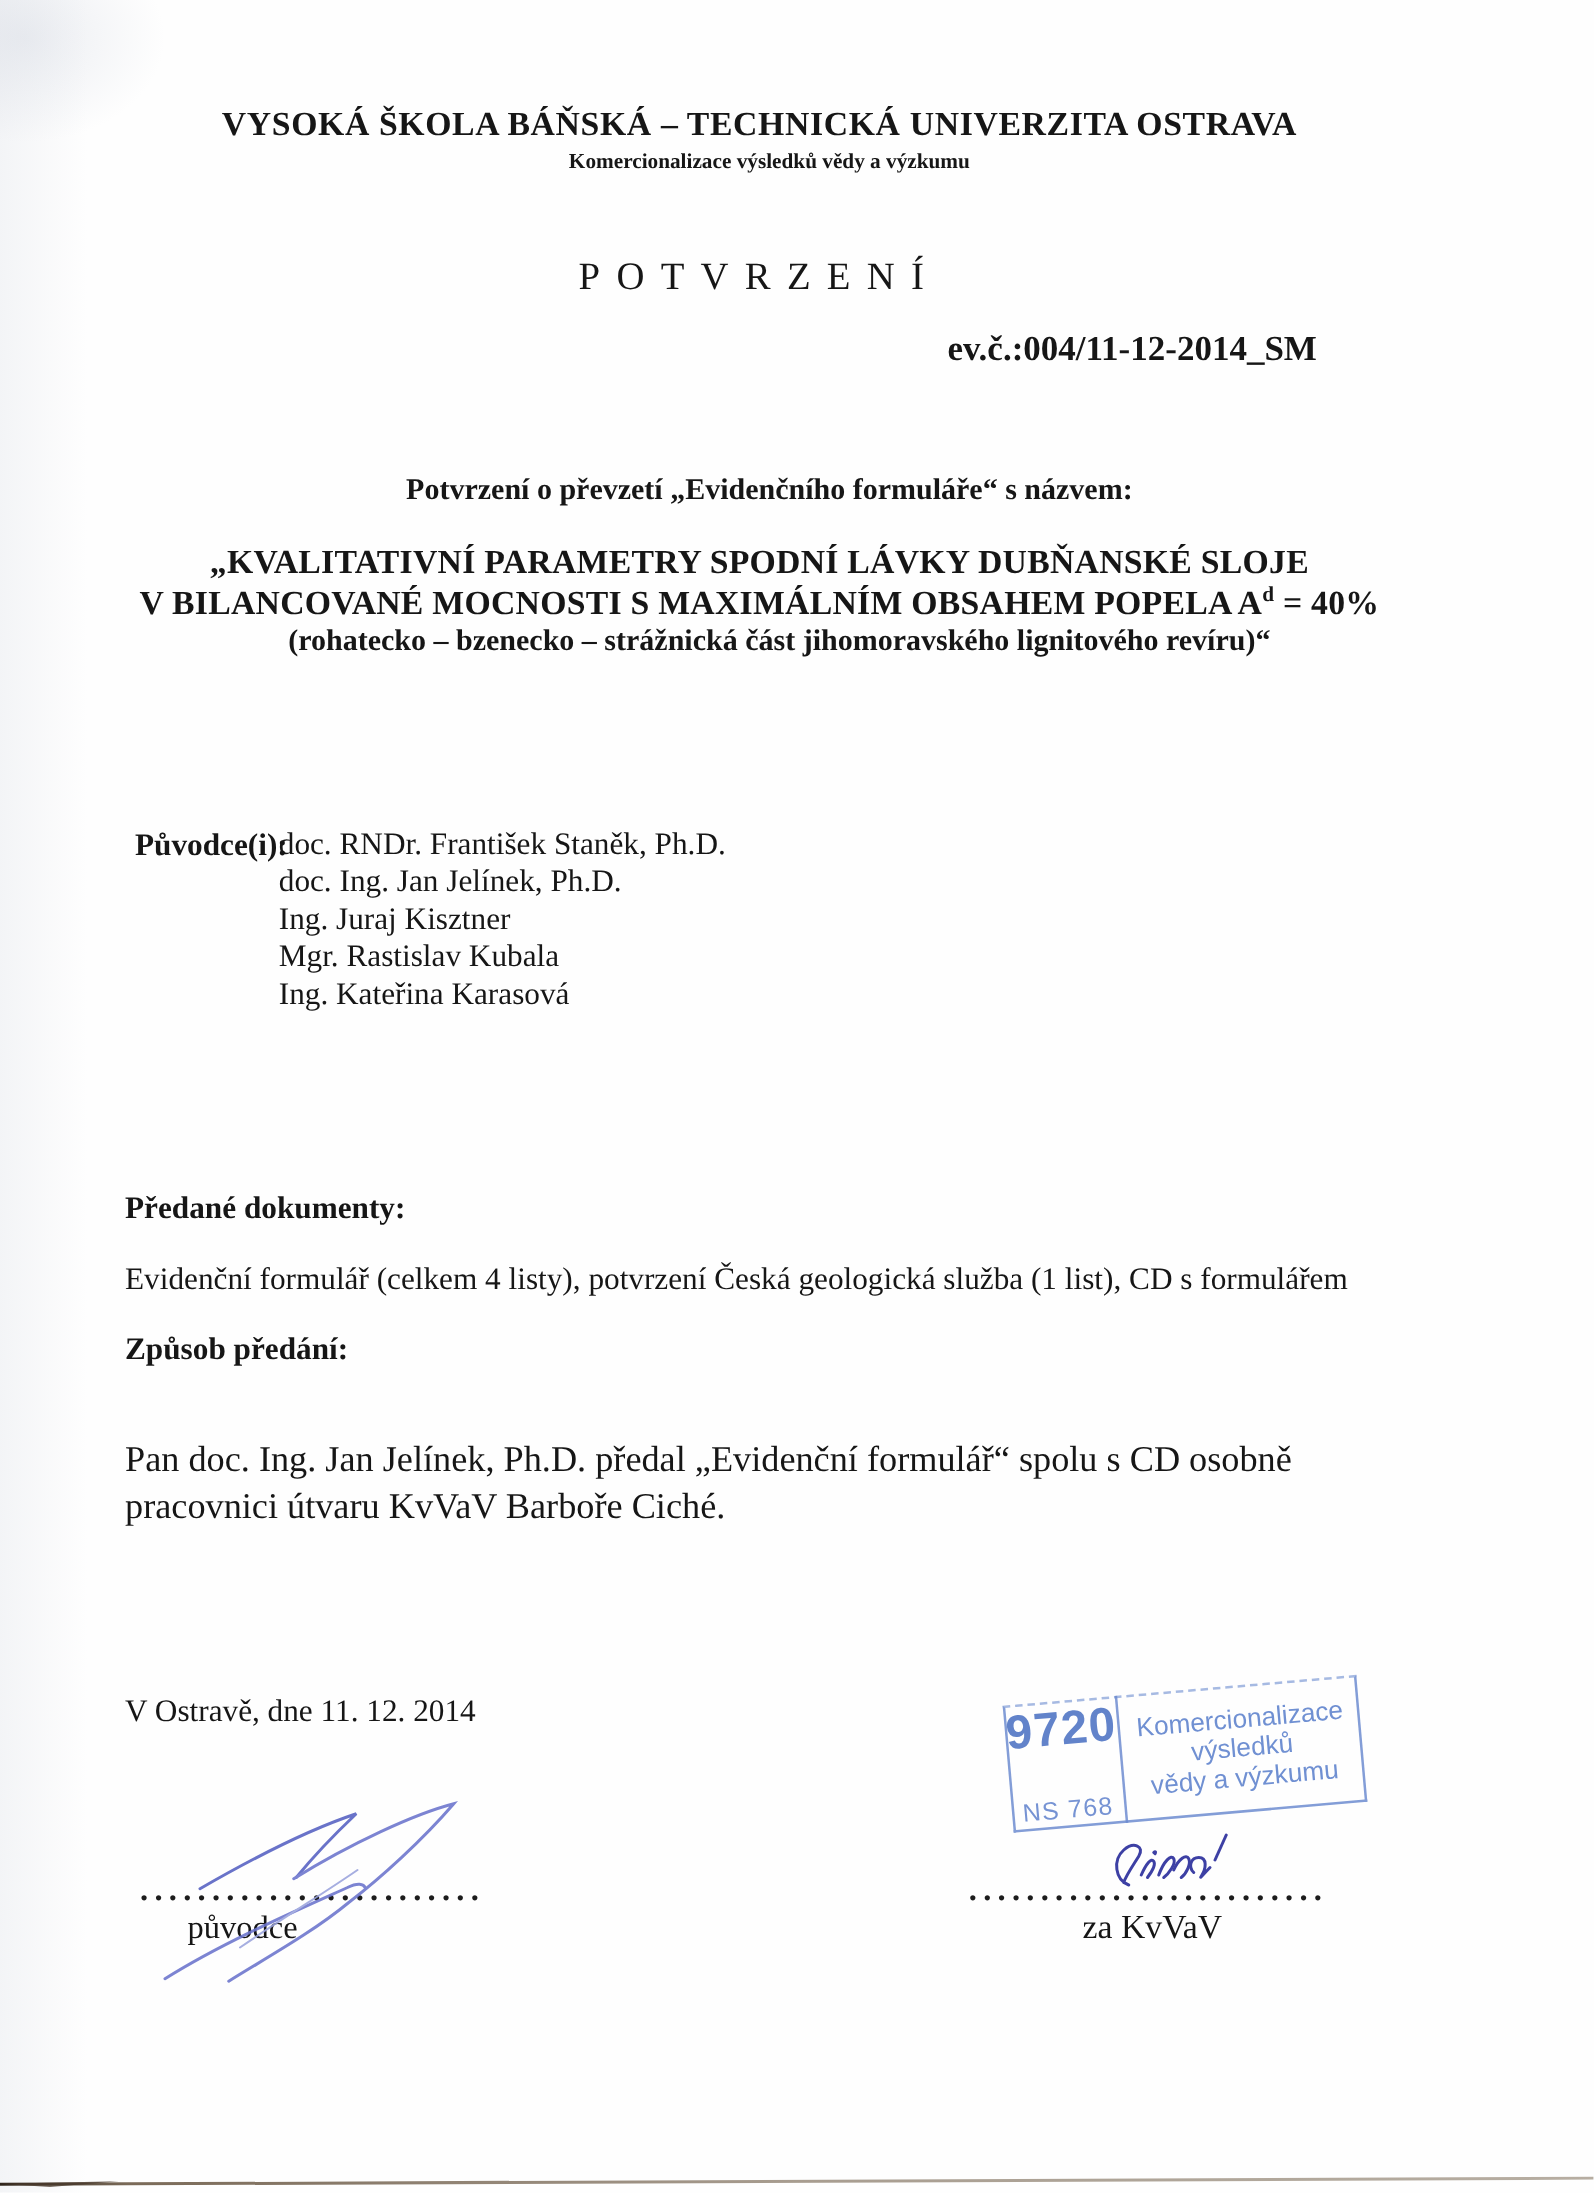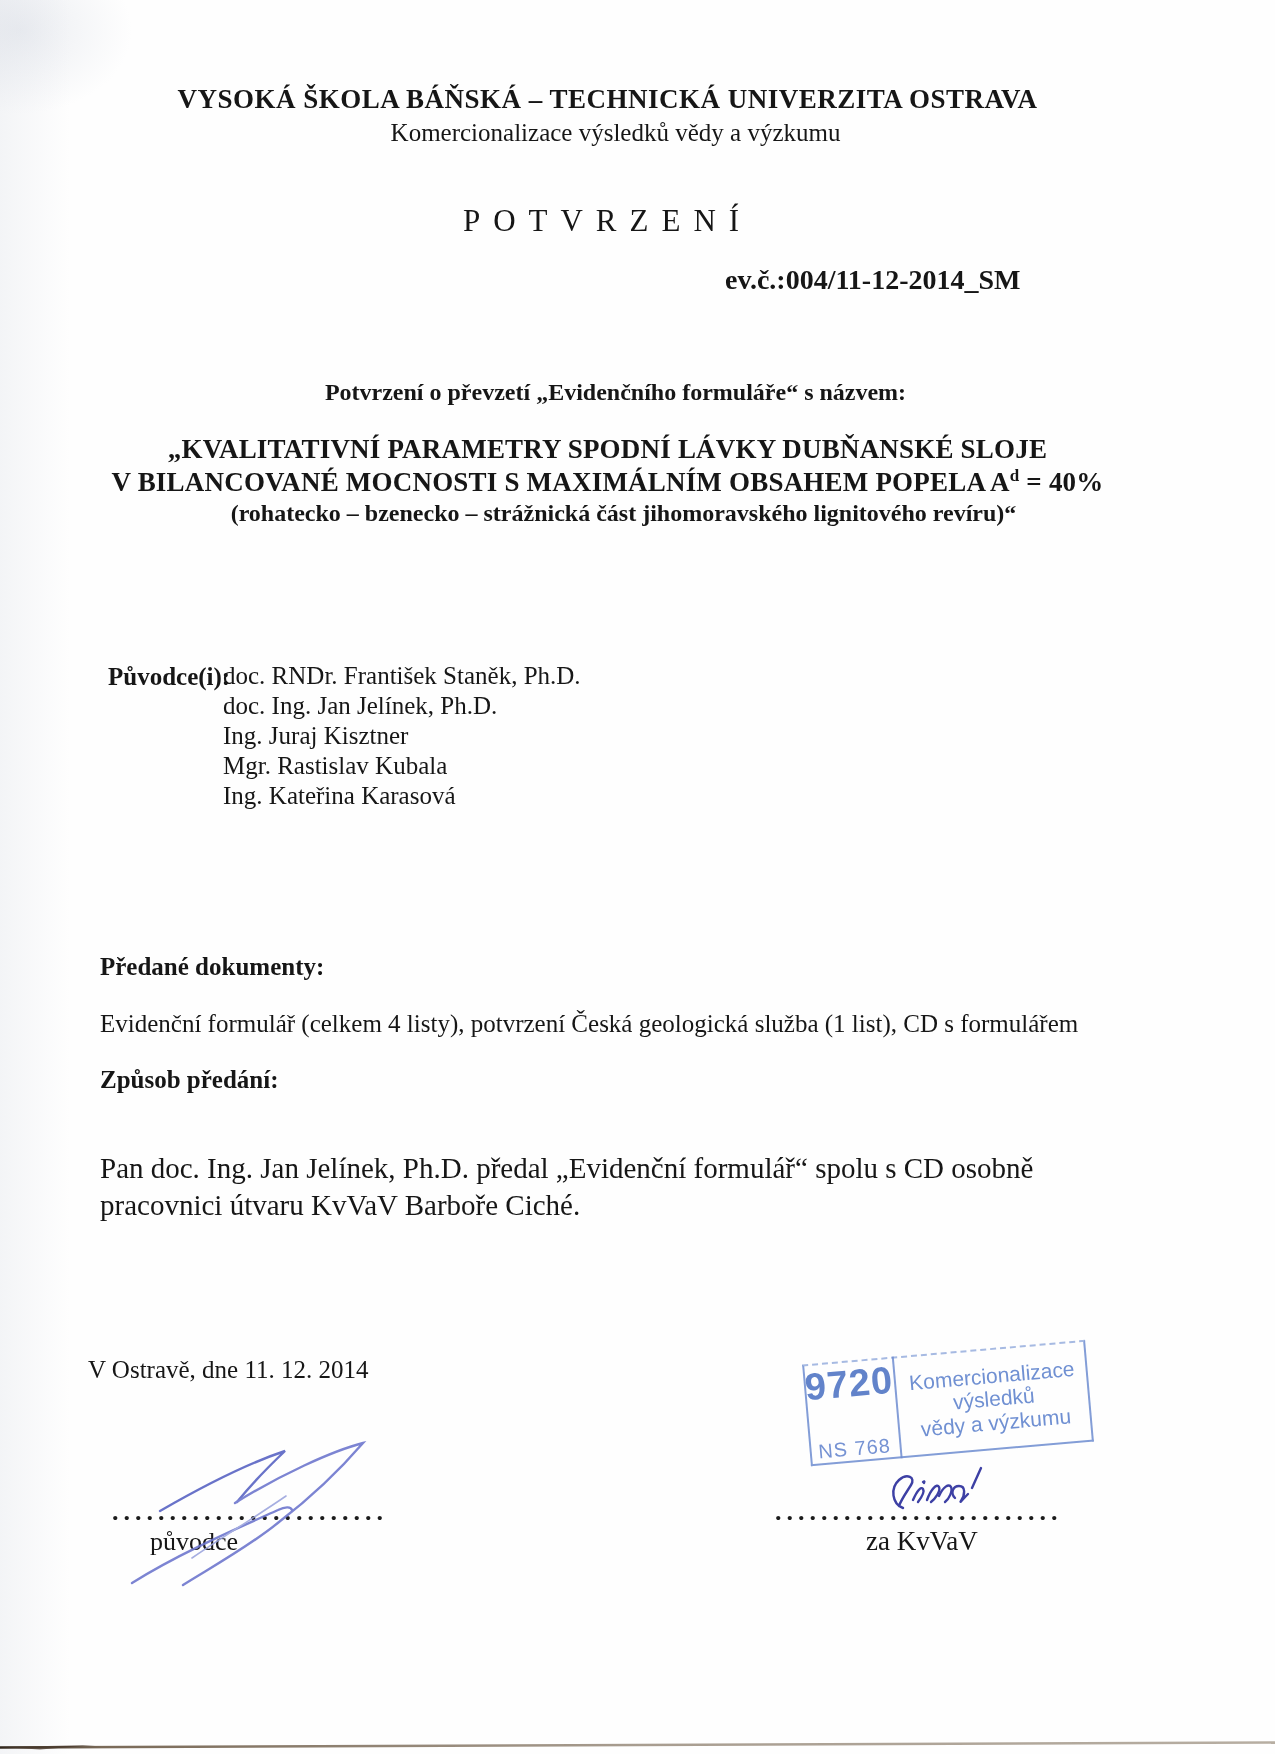--- a/index.html
+++ b/index.html
@@ -8,21 +8,21 @@
     background:
       linear-gradient(to right, rgba(205,210,220,0.22), rgba(255,255,255,0) 70px),
       radial-gradient(ellipse 160px 120px at 20px 30px, rgba(200,206,218,0.35), rgba(255,255,255,0) 70%),
       #fefefe;
     font-family:"Liberation Serif", serif;
     color:#161616;
   }
   .abs{position:absolute;}
   .center-col{left:0;right:60px;text-align:center;}
   .h1{font-size:27px;font-weight:bold;letter-spacing:0.5px;}
-  .h2{font-size:25px;font-weight:normal;margin-left:16px;}
+  .h2{font-size:17px;font-weight:bold;margin-left:16px;}
   .doc-title{font-size:31px;font-weight:500;letter-spacing:13px;}
   .ev{font-size:28px;font-weight:bold;}
   .intro{font-size:24px;font-weight:bold;padding-left:16px;}
   .title-line{font-size:27px;font-weight:bold;letter-spacing:0.2px;text-align:center;}
   .title-line3{font-size:24px;font-weight:bold;margin-left:32px;}
   .title-line sup{font-size:17px;font-weight:bold;}
   .body-txt{font-size:25px;}
   .bold{font-weight:bold;}
   .names{line-height:30px;font-size:25px;}
   .para{width:1040px;line-height:37px;font-size:29px;}
@@ -54,21 +54,21 @@
   svg{display:block;}
 </style>
 </head>
 <body>
 
 <div>
 
   <div class="abs center-col h1" style="top:84px">VYSOKÁ ŠKOLA BÁŇSKÁ – TECHNICKÁ UNIVERZITA OSTRAVA</div>
   <div class="abs center-col h2" style="top:119px">Komercionalizace výsledků vědy a výzkumu</div>
   <div class="abs center-col doc-title" style="top:203px">POTVRZENÍ</div>
-  <div class="abs ev" style="left:725px;top:264px">ev.č.:004/11-12-2014_SM</div>
+  <div class="abs ev" style="left:758px;top:264px">ev.č.:004/11-12-2014_SM</div>
 
   <div class="abs center-col intro" style="top:379px">Potvrzení o převzetí „Evidenčního formuláře“ s názvem:</div>
   <div class="abs center-col title-line" style="top:434px">„KVALITATIVNÍ PARAMETRY SPODNÍ LÁVKY DUBŇANSKÉ SLOJE</div>
   <div class="abs center-col title-line" style="top:466px"><span>V BILANCOVANÉ MOCNOSTI S MAXIMÁLNÍM OBSAHEM POPELA A</span><sup>d</sup><span> = 40%</span></div>
   <div class="abs center-col title-line3" style="top:500px">(rohatecko – bzenecko – strážnická část jihomoravského lignitového revíru)“</div>
 
   <div class="abs body-txt bold" style="left:108px;top:663px">Původce(i):</div>
   <div class="abs names" style="left:223px;top:661px">
     <div>doc. RNDr. František Staněk, Ph.D.</div>
     <div>doc. Ing. Jan Jelínek, Ph.D.</div>
@@ -76,21 +76,21 @@
     <div>Mgr. Rastislav Kubala</div>
     <div>Ing. Kateřina Karasová</div>
   </div>
 
   <div class="abs body-txt bold" style="left:100px;top:953px">Předané dokumenty:</div>
   <div class="abs body-txt" style="left:100px;top:1010px">Evidenční formulář (celkem 4 listy), potvrzení Česká geologická služba (1 list), CD s formulářem</div>
 
   <div class="abs body-txt bold" style="left:100px;top:1066px">Způsob předání:</div>
   <div class="abs para" style="left:100px;top:1150px">Pan doc. Ing. Jan Jelínek, Ph.D.  předal „Evidenční formulář“ spolu s CD osobně pracovnici útvaru KvVaV Barboře Ciché.</div>
 
-  <div class="abs body-txt" style="left:88px;top:1356px">V Ostravě, dne 11. 12. 2014</div>
+  <div class="abs body-txt" style="left:100px;top:1356px">V Ostravě, dne 11. 12. 2014</div>
 
   <div class="abs stamp">
     <div class="stamp-border"></div>
     <div class="stamp-left">
       <div class="stamp-num">9720</div>
       <div class="stamp-ns">NS 768</div>
     </div>
     <div class="stamp-right">
       <div>Komercionalizace</div>
       <div>výsledků</div>

